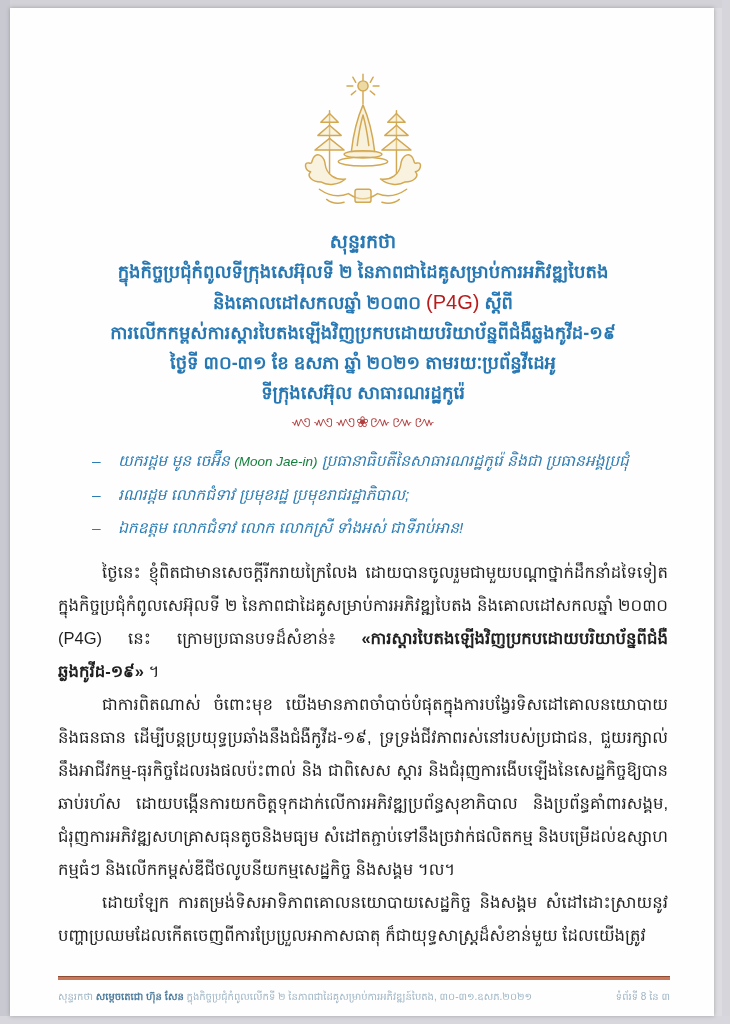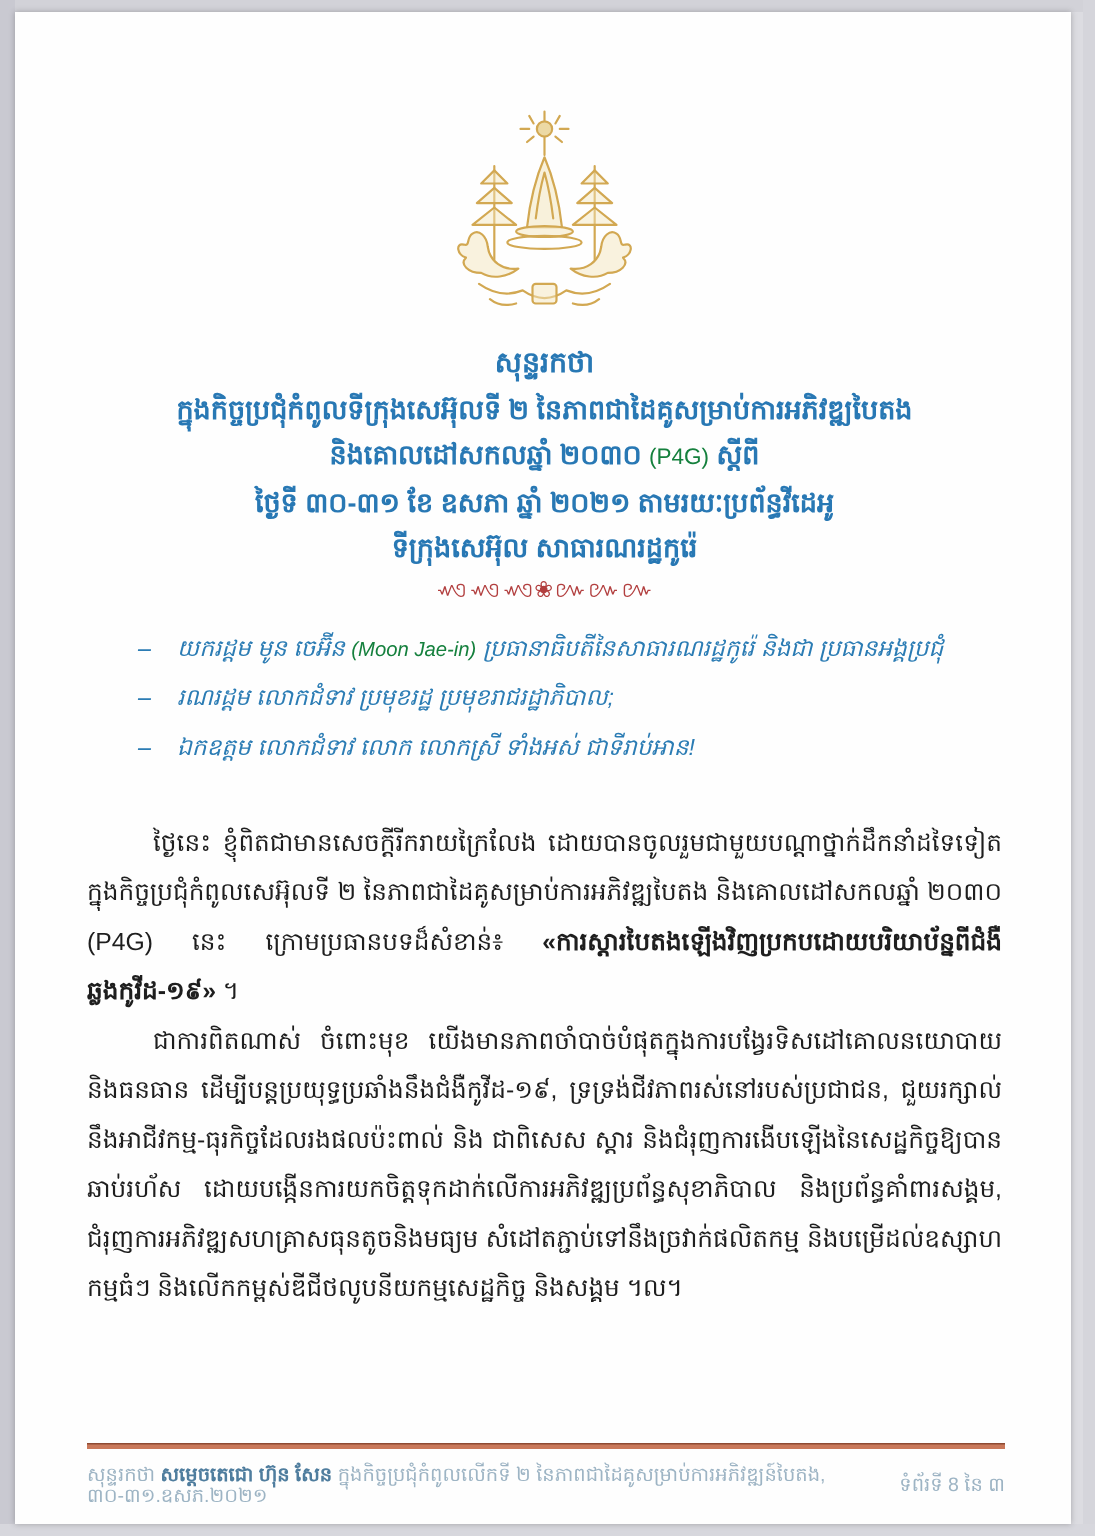--- a/index.html
+++ b/index.html
@@ -15,45 +15,45 @@
   }
   .content{position:absolute;left:48px;right:46px;top:0;}
 
   
   .emblem-wrap{width:160px;margin:56px auto 4px auto;display:block;}
 
   
   .title-block{text-align:center;color:#2878b4;font-weight:bold;margin-top:6px;}
   .t-line{line-height:30px;font-size:18px;}
   .t-line.first{font-size:19px;}
-  .latin{color:#15803d;font-weight:normal;font-size:15px;}
+  .latin{color:#b91c1c;font-weight:normal;font-size:20px;}
 
   
   .ornament{
     text-align:center;color:#b23f3f;font-size:15px;line-height:24px;margin-top:2px;
     letter-spacing:1px;
   }
   .ornament .mir{display:inline-block;transform:scaleX(-1);}
 
   
   .bullets{margin-top:10px;color:#2b7cb4;font-style:italic;}
   .bullet-row{display:flex;line-height:33px;font-size:15.5px;}
   .bullet-row .dash{width:26px;margin-left:34px;flex:none;}
   .bullet-row .b-latin{color:#15803d;font-size:13.5px;font-style:italic;}
 
   
-  .body-text{margin-top:31px;color:#1e1e1e;font-size:16.5px;line-height:33px;text-align:justify;}
+  .body-text{margin-top:12px;color:#1e1e1e;font-size:16.5px;line-height:33px;text-align:justify;}
   .body-text p{margin:0;text-indent:44px;}
   .body-text .q-bold{font-weight:bold;}
 
   
   .footer{position:absolute;left:48px;right:44px;bottom:12px;}
   .f-rule{height:3px;background:#c9785a;border-top:1px solid #8e4a33;margin-bottom:10px;}
   .f-row{display:flex;justify-content:space-between;align-items:center;
-         font-size:13px;color:#9db4c4;line-height:14px;}
+         font-size:10px;color:#9db4c4;line-height:14px;}
   .f-left .f-bold{color:#4f7d9e;font-weight:bold;}
   .f-page{color:#9db4c4;white-space:nowrap;margin-left:16px;}
 
   
   .edge-top{position:absolute;left:0;top:0;width:730px;height:8px;background:#d2d2d8;}
   .edge-bottom{position:absolute;left:0;bottom:0;width:730px;height:8px;background:#d7d7dd;}
   .edge-left{position:absolute;left:0;top:0;width:10px;height:1024px;background:#c9c9d1;}
   .edge-right{position:absolute;right:0;top:0;width:8px;height:1024px;background:#d5d5db;}
 </style>
 </head>
@@ -94,20 +94,21 @@
           <rect x="99" y="172" width="22" height="18" rx="3" fill="#f3e6bd" fill-opacity="0.5"></rect>
           <path d="M60,186 q10,8 24,4 M160,186 q-10,8 -24,4"></path>
         </g>
       </svg>
     </div>
 
     <div class="title-block">
       <div class="t-line first">សុន្ទរកថា</div>
       <div class="t-line">ក្នុងកិច្ចប្រជុំកំពូលទីក្រុងសេអ៊ុលទី ២ នៃភាពជាដៃគូសម្រាប់ការអភិវឌ្ឍបៃតង</div>
       <div class="t-line"><span>និងគោលដៅសកលឆ្នាំ ២០៣០ </span><span class="latin">(P4G)</span><span> ស្ដីពី</span></div>
+      <div class="t-line">ការលើកកម្ពស់ការស្ដារបៃតងឡើងវិញប្រកបដោយបរិយាប័ន្នពីជំងឺឆ្លងកូវីដ-១៩</div>
       <div class="t-line">ថ្ងៃទី ៣០-៣១ ខែ ឧសភា ឆ្នាំ ២០២១ តាមរយៈប្រព័ន្ធវីដេអូ</div>
       <div class="t-line">ទីក្រុងសេអ៊ុល សាធារណរដ្ឋកូរ៉េ</div>
     </div>
 
     <div class="ornament"><span class="mir">៚៚៚</span><span>❀</span><span>៚៚៚</span></div>
 
     <div class="bullets">
       <div class="bullet-row">
         <span class="dash">–</span>
         <span><span>យករដ្តម មូន ចេអ៊ីន </span><span class="b-latin">(Moon Jae-in)</span><span> ប្រធានាធិបតីនៃសាធារណរដ្ឋកូរ៉េ និងជា ប្រធានអង្គប្រជុំ</span></span>
@@ -118,20 +119,21 @@
       </div>
       <div class="bullet-row">
         <span class="dash">–</span>
         <span>ឯកឧត្តម លោកជំទាវ លោក លោកស្រី ទាំងអស់ ជាទីរាប់អាន!</span>
       </div>
     </div>
 
     <div class="body-text">
       <p><span>ថ្ងៃនេះ ខ្ញុំពិតជាមានសេចក្ដីរីករាយក្រៃលែង ដោយបានចូលរួមជាមួយបណ្ដាថ្នាក់ដឹកនាំដទៃទៀត ក្នុងកិច្ចប្រជុំកំពូលសេអ៊ុលទី ២ នៃភាពជាដៃគូសម្រាប់ការអភិវឌ្ឍបៃតង និងគោលដៅសកលឆ្នាំ ២០៣០ (P4G) នេះ ក្រោមប្រធានបទដ៏សំខាន់៖ </span><span class="q-bold">«ការស្ដារបៃតងឡើងវិញប្រកបដោយបរិយាប័ន្នពីជំងឺឆ្លងកូវីដ-១៩»</span><span> ។</span></p>
       <p>ជាការពិតណាស់ ចំពោះមុខ យើងមានភាពចាំបាច់បំផុតក្នុងការបង្វែរទិសដៅគោលនយោបាយ និងធនធាន ដើម្បីបន្តប្រយុទ្ធប្រឆាំងនឹងជំងឺកូវីដ-១៩, ទ្រទ្រង់ជីវភាពរស់នៅរបស់ប្រជាជន, ជួយរក្សាល់នឹងអាជីវកម្ម-ធុរកិច្ចដែលរងផលប៉ះពាល់ និង ជាពិសេស ស្ដារ និងជំរុញការងើបឡើងនៃសេដ្ឋកិច្ចឱ្យបានឆាប់រហ័ស ដោយបង្កើនការយកចិត្តទុកដាក់លើការអភិវឌ្ឍប្រព័ន្ធសុខាភិបាល និងប្រព័ន្ធគាំពារសង្គម, ជំរុញការអភិវឌ្ឍសហគ្រាសធុនតូចនិងមធ្យម សំដៅតភ្ជាប់ទៅនឹងច្រវាក់ផលិតកម្ម និងបម្រើដល់ឧស្សាហកម្មធំៗ និងលើកកម្ពស់ឌីជីថលូបនីយកម្មសេដ្ឋកិច្ច និងសង្គម ។ល។</p>
+      <p>ដោយឡែក ការតម្រង់ទិសអាទិភាពគោលនយោបាយសេដ្ឋកិច្ច និងសង្គម សំដៅដោះស្រាយនូវបញ្ហាប្រឈមដែលកើតចេញពីការប្រែប្រួលអាកាសធាតុ ក៏ជាយុទ្ធសាស្ត្រដ៏សំខាន់មួយ ដែលយើងត្រូវ</p>
     </div>
   </div>
 
   <div class="footer">
     <div class="f-rule"></div>
     <div class="f-row">
       <div class="f-left"><span>សុន្ទរកថា </span><span class="f-bold">សម្ដេចតេជោ ហ៊ុន សែន</span><span> ក្នុងកិច្ចប្រជុំកំពូលលើកទី ២ នៃភាពជាដៃគូសម្រាប់ការអភិវឌ្ឍន៍បៃតង, ៣០-៣១.ឧសភ.២០២១</span></div>
       <div class="f-page">ទំព័រទី 8 នៃ ៣</div>
     </div>
   </div>

